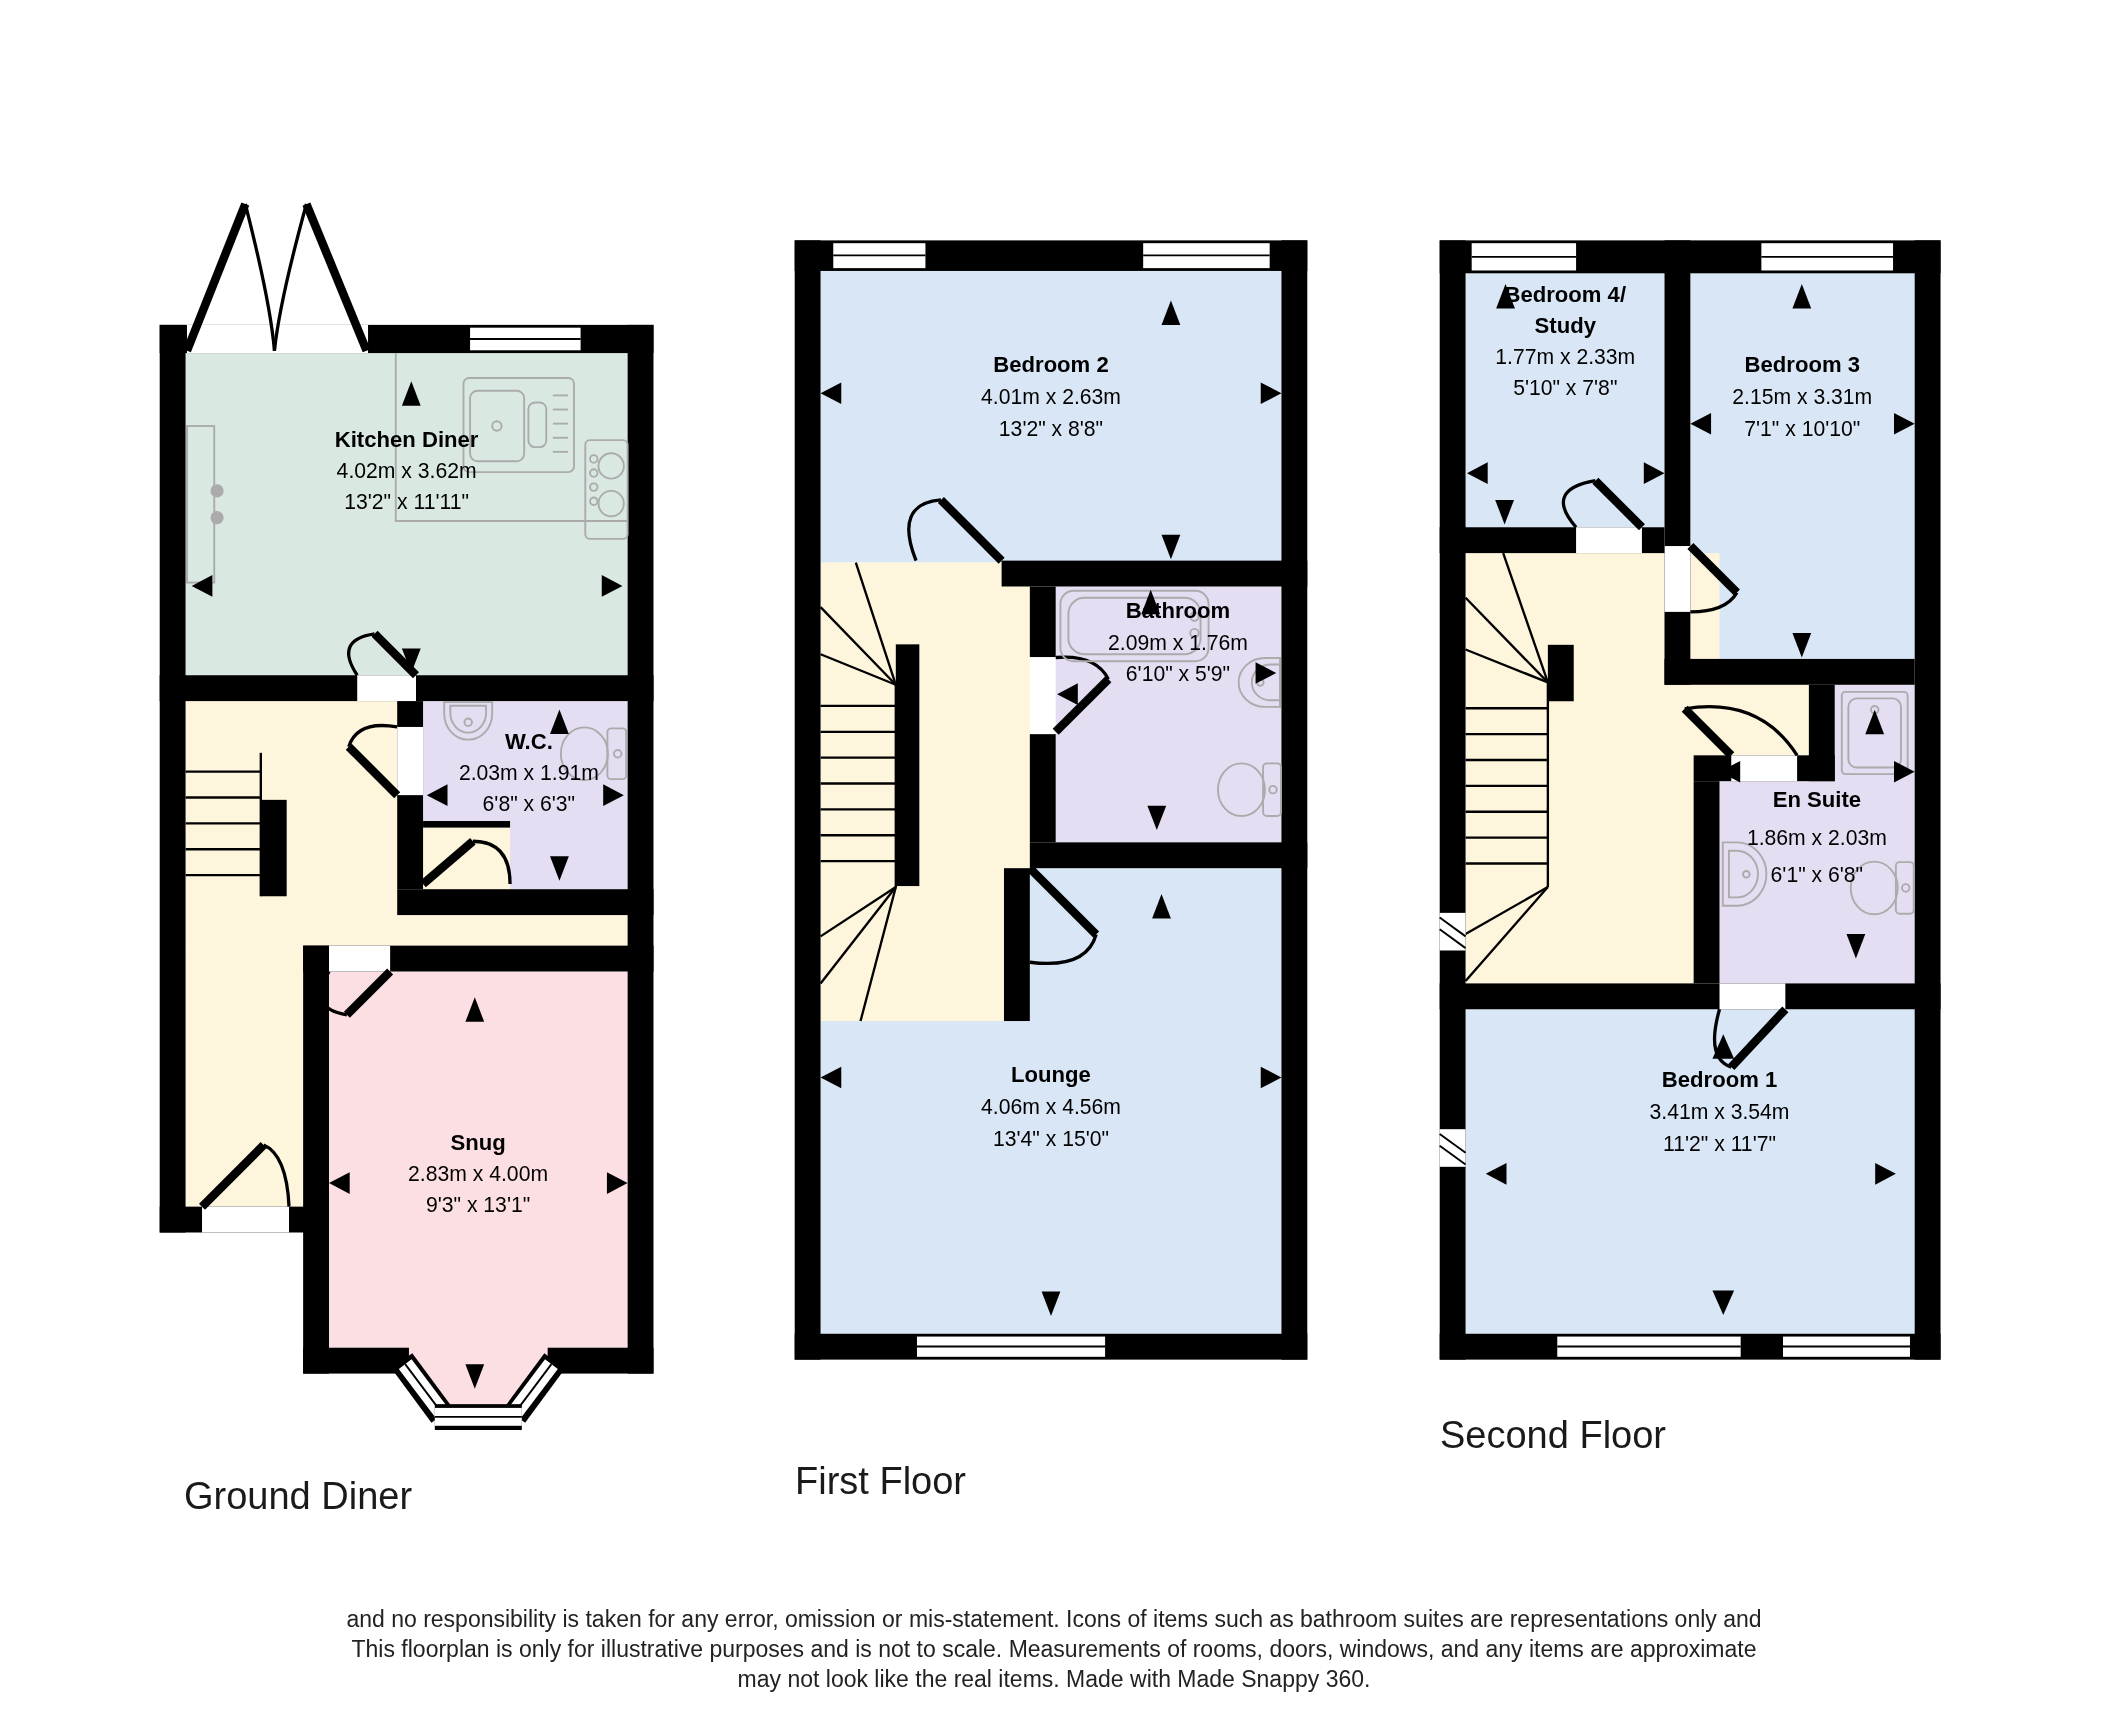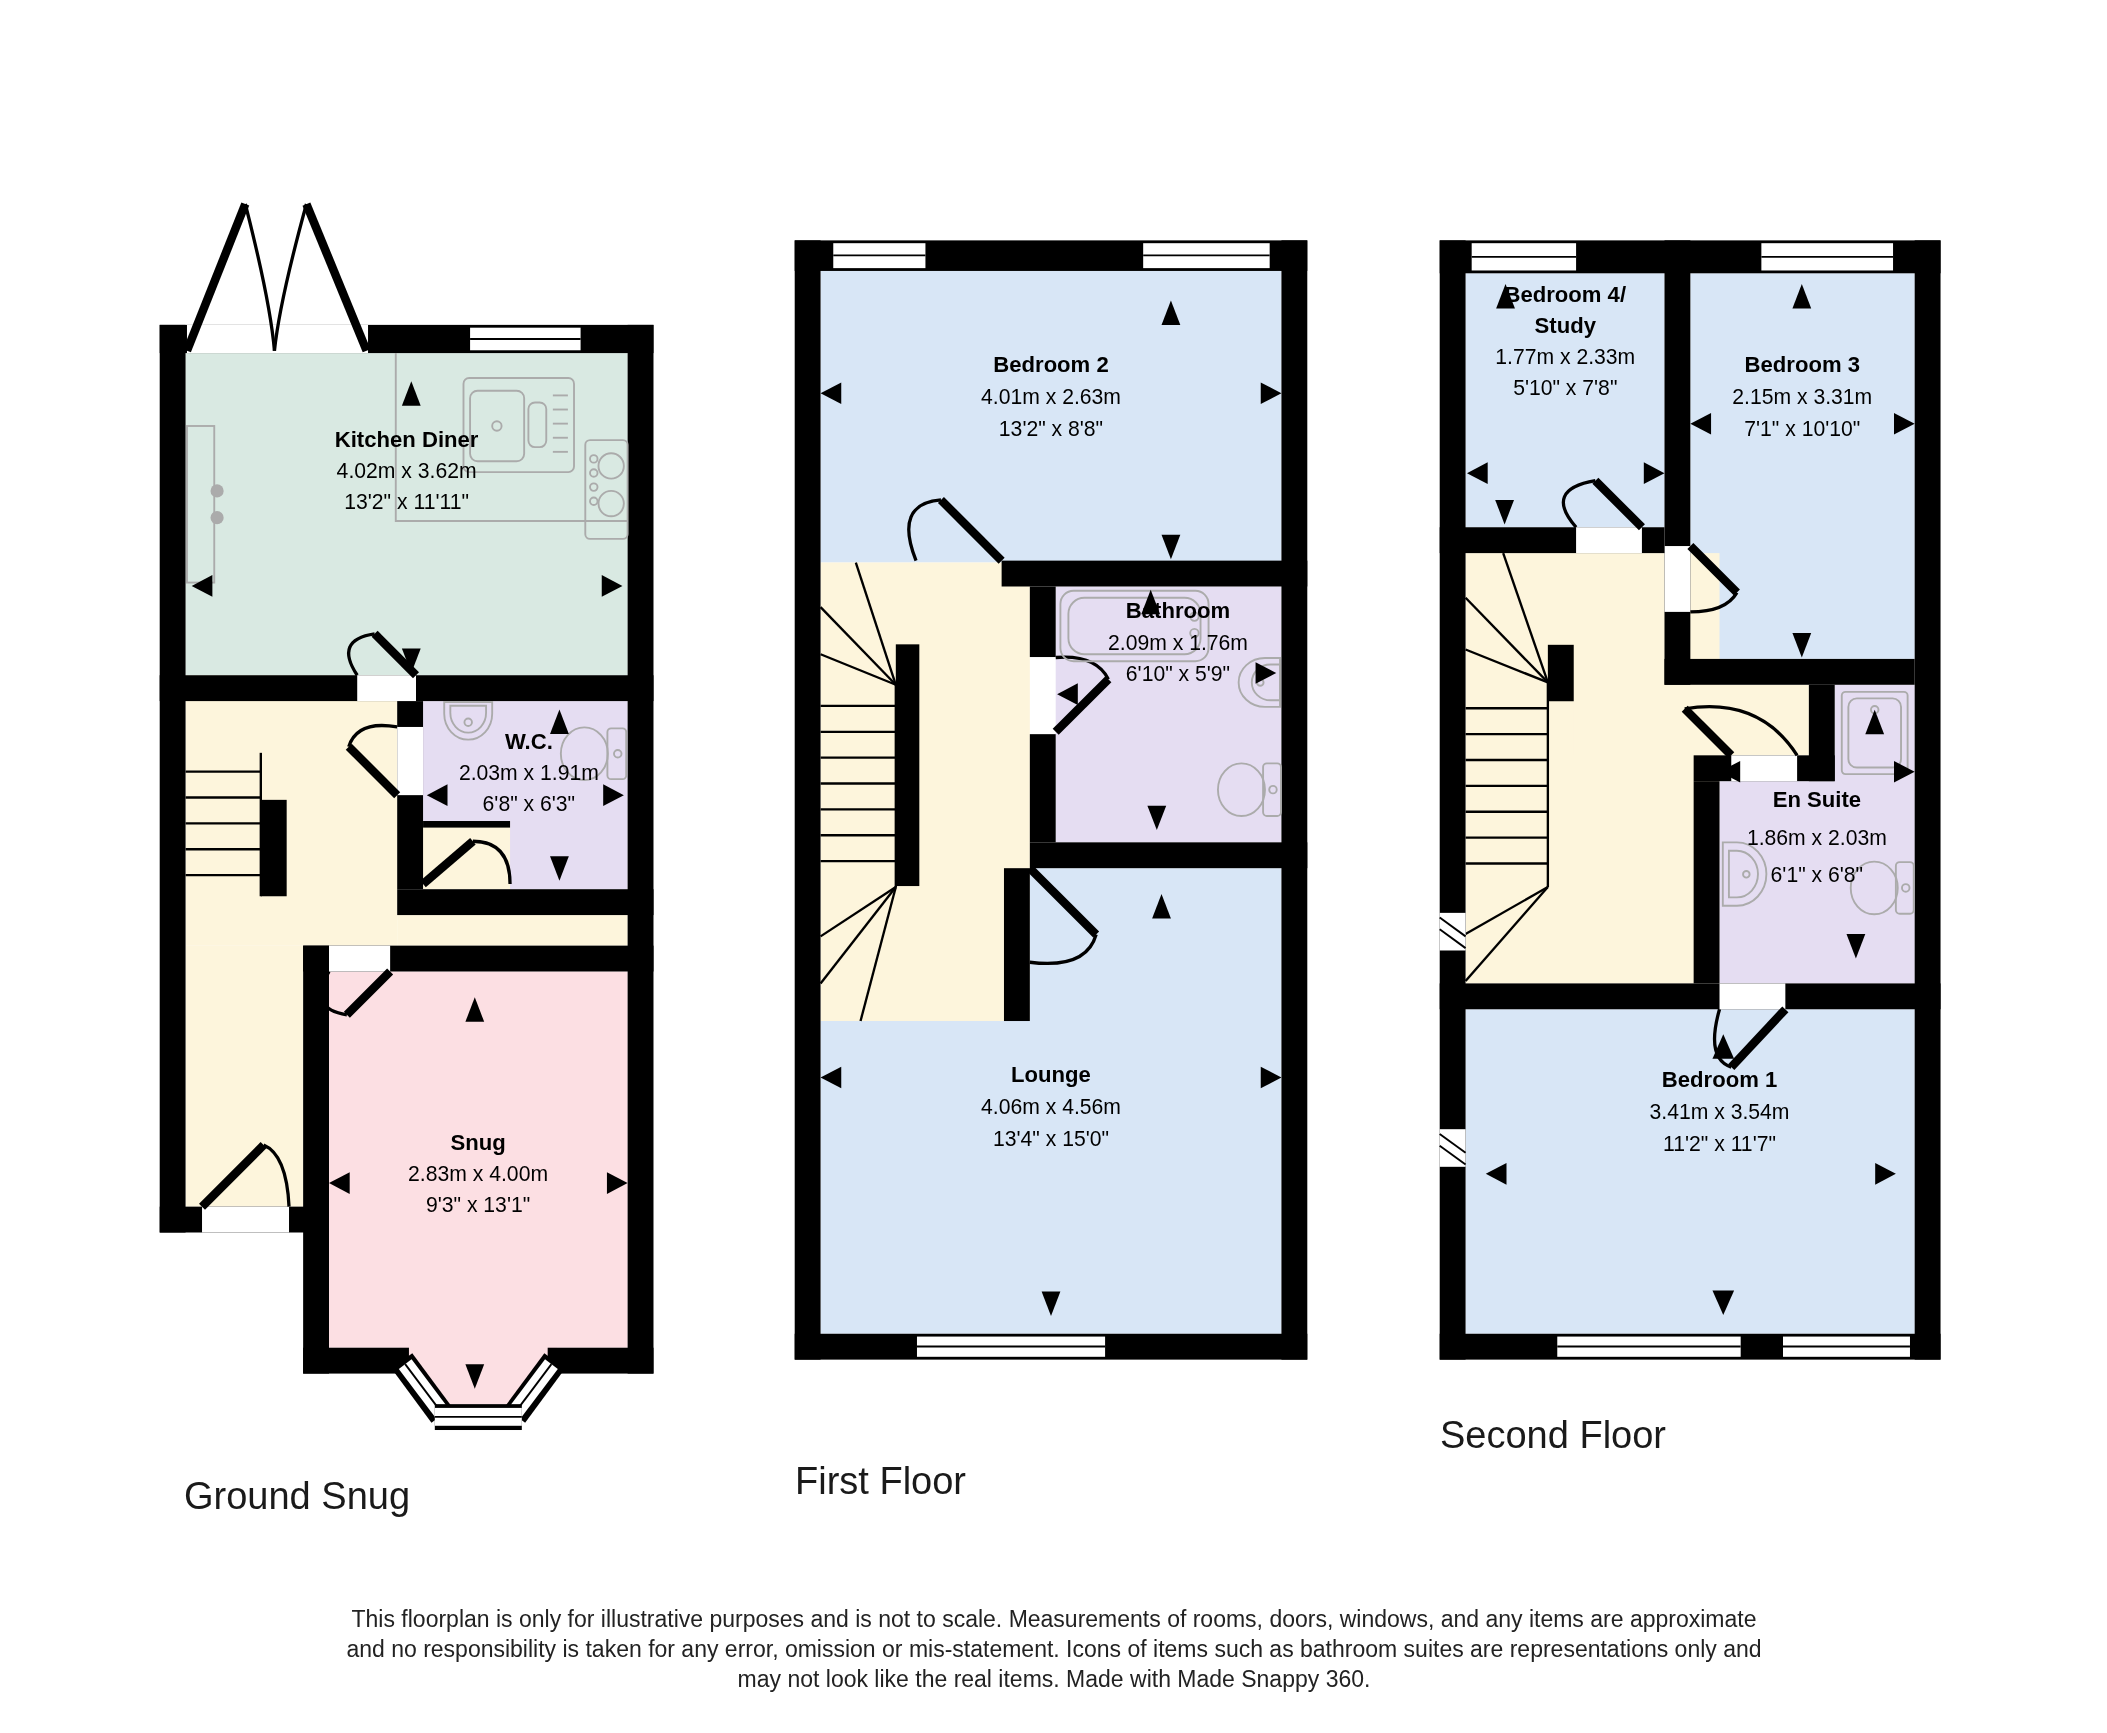--- a/index.html
+++ b/index.html
@@ -429,24 +429,24 @@
       <text class="room-dim" x="3831" y="926">7'1" x 10'10"</text>
       <text class="room-name" x="3862" y="1715">En Suite</text>
       <text class="room-dim" x="3862" y="1795">1.86m x 2.03m</text>
       <text class="room-dim" x="3862" y="1875">6'1" x 6'8"</text>
       <text class="room-name" x="3655" y="2310">Bedroom 1</text>
       <text class="room-dim" x="3655" y="2378">3.41m x 3.54m</text>
       <text class="room-dim" x="3655" y="2446">11'2" x 11'7"</text>
     </g>
   </svg>
 
-  <div class="floor-label" style="left:184px;top:1475px;">Ground Snug</div>
+  <div class="floor-label" style="left:184px;top:1475px;">Ground Diner</div>
   <div class="floor-label" style="left:795px;top:1414px;margin-top:46px;">First Floor</div>
   <div class="floor-label" style="left:1440px;top:1414px;">Second Floor</div>
 
   <div class="disclaimer">
+    <div>and no responsibility is taken for any error, omission or mis-statement. Icons of items such as bathroom suites are representations only and</div>
     <div>This floorplan is only for illustrative purposes and is not to scale. Measurements of rooms, doors, windows, and any items are approximate</div>
-    <div>and no responsibility is taken for any error, omission or mis-statement. Icons of items such as bathroom suites are representations only and</div>
     <div>may not look like the real items. Made with Made Snappy 360.</div>
   </div>
 
 </div>
 
 
 </body></html>

